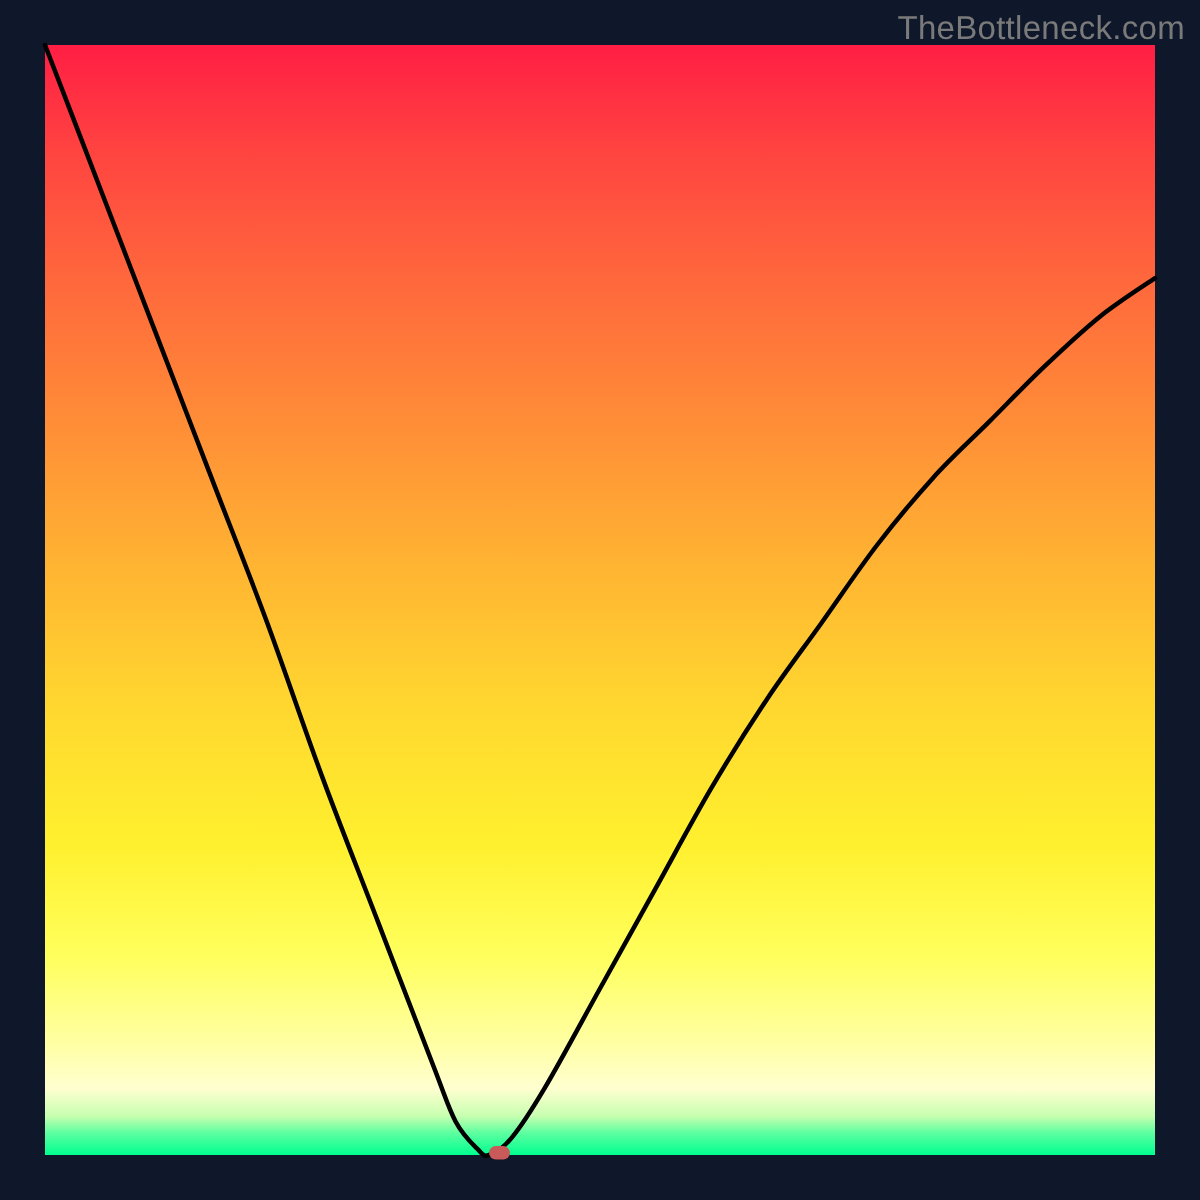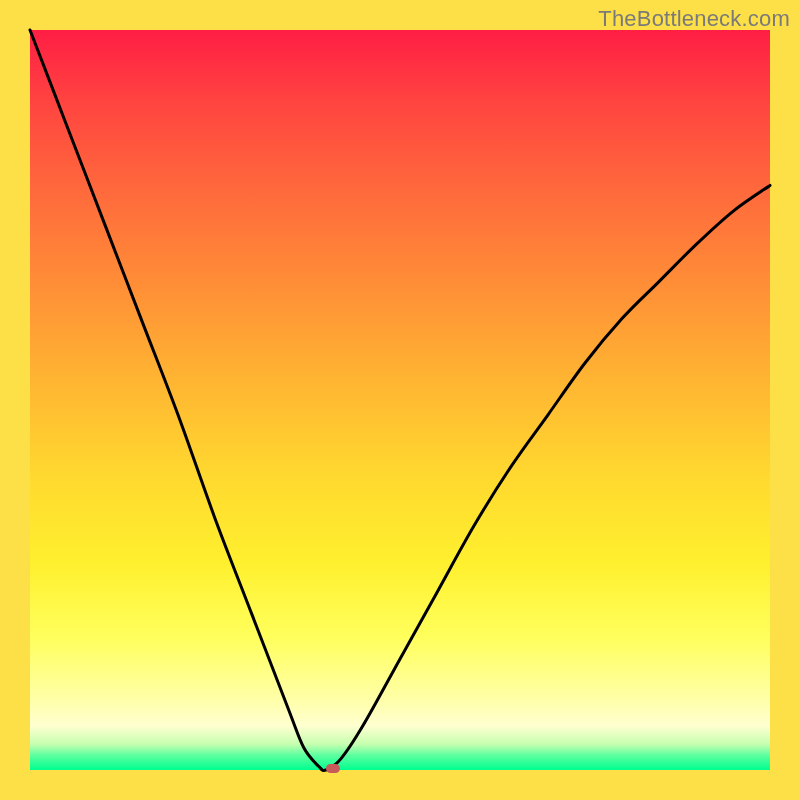--- a/index.html
+++ b/index.html
@@ -8,21 +8,21 @@
     width: 800px;
     height: 800px;
     background: #000;
     font-family: Arial, Helvetica, sans-serif;
     overflow: hidden;
   }
   .frame {
     position: absolute;
     left: 0; top: 0;
     width: 800px; height: 800px;
-    background: #fde047;
+    background: #0f172a;
   }
   .plot-area {
     position: absolute;
     left: 30px;
     top: 30px;
     width: 740px;
     height: 740px;
     
     background: linear-gradient(
       to bottom,

